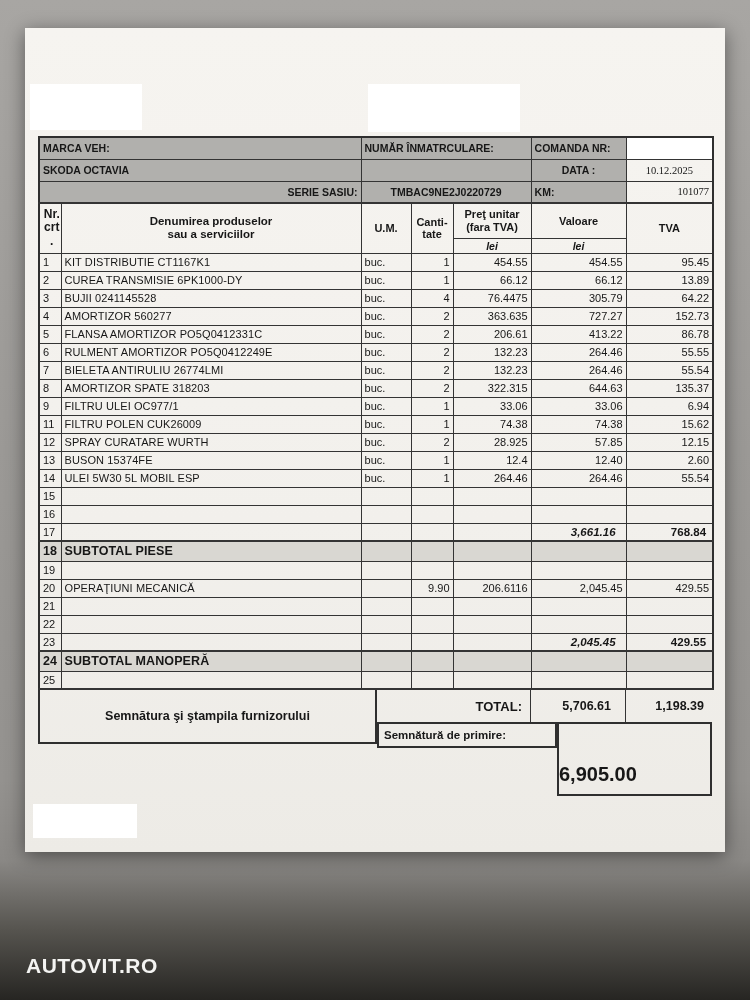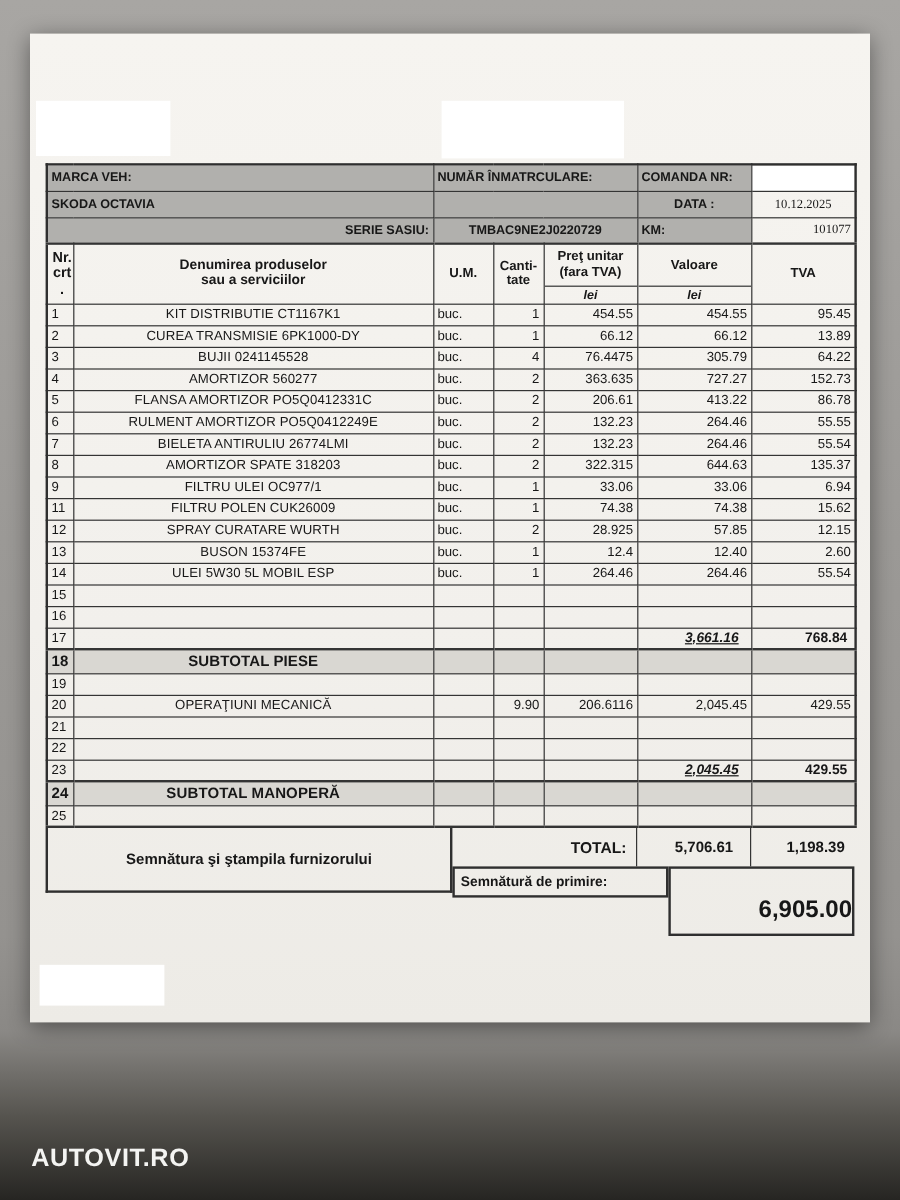--- a/index.html
+++ b/index.html
@@ -35,29 +35,29 @@
   tr.colhead td { height:50px; font-weight:700; text-align:center; line-height:1.15; padding:0; }
   .ch-nr { text-align:center; padding-left:3px !important; font-size:12px; }
   .ch-nr span { display:block; }
   .ch-denumire { font-size:11.5px; }
   .ch-stack { display:flex; flex-direction:column; height:100%; }
   .ch-top { height:34px; display:flex; flex-direction:column; justify-content:center; }
   .ch-lei { border-top:1px solid #343434; flex:1; display:flex; align-items:center; justify-content:center;
             font-style:italic; font-weight:700; font-size:10.5px; }
 
   .c-nr   { text-align:left;  padding-left:4px;  }
-  .c-name { text-align:center;  padding-left:3px;  letter-spacing:.1px; }
+  .c-name { text-align:left;  padding-left:3px;  letter-spacing:.1px; }
   .c-um   { text-align:left;  padding-left:9px;margin-left:26px;  }
   .c-qty  { text-align:right; padding-right:4px; }
   .c-unit { text-align:right; padding-right:5px; }
   .c-val  { text-align:right; padding-right:24px; }
   .c-tva  { text-align:right; padding-right:12px; }
 
   tr.row-subtotal td { background:#d9d7d2; font-weight:700; font-size:12.5px; height:20px; border-top-width:2px; }
-  tr.row-totals .c-val { font-style:italic; font-weight:700; font-size:11.5px; padding-right:10px;text-decoration:underline; }
+  tr.row-totals .c-val { font-style:italic; font-weight:700; font-size:11.5px; padding-right:10px; }
   tr.row-totals .c-tva { font-weight:700; font-size:11.5px; padding-right:6px; }
   .invoice tr:last-child td { border-bottom-width:2px; }
 
   .footer { position:relative; width:674px; height:110px; }
   .sig-box {
     position:absolute; left:0; top:0; width:339px; height:54px;
     border:2px solid #2f2f2f; border-top:none;
     display:flex; align-items:center; justify-content:center;
     font-weight:700; font-size:12.5px; color:#171717;
   }
@@ -65,22 +65,22 @@
   .total-row > div { display:flex; align-items:center; justify-content:flex-end; font-weight:700; }
   .total-label { flex:0 0 153px; font-size:13px; padding-right:8px; }
   .total-value { flex:0 0 95px;  font-size:12.5px; padding-right:14px; border-left:1px solid #343434; }
   .total-tva   { flex:0 0 87px;  font-size:12.5px; padding-right:8px;  border-left:1px solid #343434; }
   .primire-box {
     position:absolute; left:339px; top:32px; width:180px; height:26px;
     border:2px solid #2f2f2f; display:flex; align-items:center;
     font-weight:700; font-size:11.5px; padding-left:5px; color:#171717;
   }
   .grand-box {
-    position:absolute; left:519px; top:32px; width:155px; height:58px;
-    border:2px solid #2f2f2f; display:flex; align-items:flex-end; justify-content:flex-end;
+    position:absolute; left:519px; top:32px; width:155px; height:74px;
+    border:2px solid #2f2f2f; display:flex; align-items:flex-end; justify-content:flex-start;
     padding-bottom:8px; font-weight:700; font-size:20px; color:#171717;
   }
   .redact { position:absolute; background:#ffffff; }
   .r-top-left   { left:30px;  top:84px;  width:112px; height:46px; }
   .r-top-mid    { left:368px; top:84px;  width:152px; height:48px; }
   .r-bottom-left{ left:33px;  top:804px; width:104px; height:34px; }
   .watermark {
     position:absolute; left:26px; top:954px; color:#f4f4f2;
     font-weight:700; font-size:21px; letter-spacing:.5px;
   }

